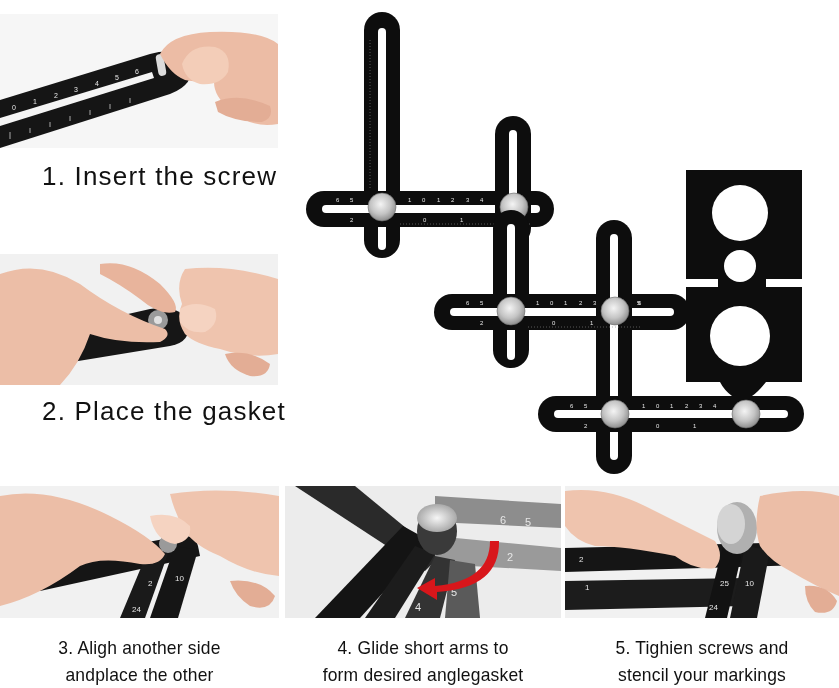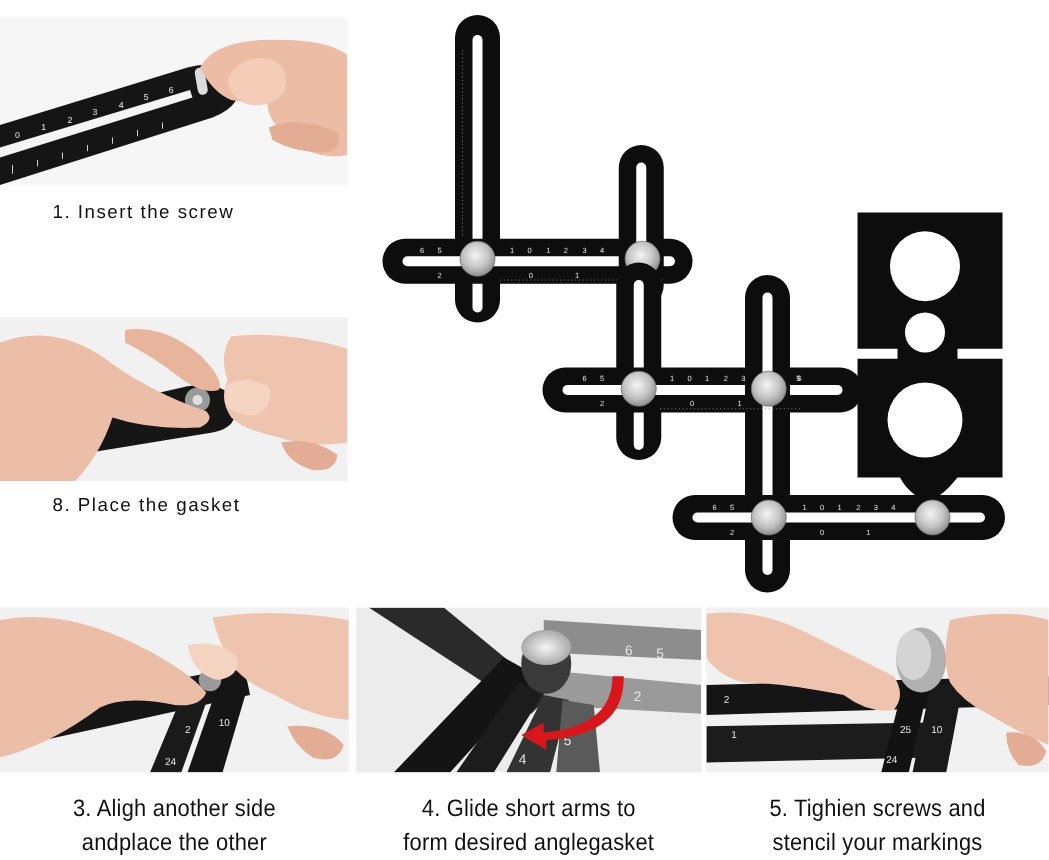--- a/index.html
+++ b/index.html
@@ -1,20 +1,20 @@
 <!DOCTYPE html>
 <html><head>
   <meta charset="utf-8">
   <style>
     html, body { margin: 0; padding: 0; background: #ffffff; }
     body { width: 839px; height: 688px; position: relative; overflow: hidden; font-family: "Liberation Sans", sans-serif; }
     .panel { position: absolute; overflow: hidden; background: #f2f2f2; }
     .panel svg { display: block; width: 100%; height: 100%; }
     .caption { position: absolute; color: #111111; font-family: "Liberation Sans", sans-serif; white-space: nowrap; }
-    .cap-left { font-size: 15px; letter-spacing: 1.2px; }
+    .cap-left { font-size: 26px; letter-spacing: 1.2px; }
     .cap-bottom { font-size: 19px; letter-spacing: 0.2px; text-align: center; line-height: 27px; transform: scaleX(0.92); transform-origin: center top; }
     .cap-bottom span { display: block; }
     .product { position: absolute; left: 300px; top: 0; width: 539px; height: 480px; }
   </style>
 </head>
 <body>
 
 <div class="panel" style="left:0;top:14px;width:278px;height:134px;">
   <svg viewBox="0 0 278 134">
     <rect width="278" height="134" fill="#f6f6f6"></rect>
@@ -56,21 +56,21 @@
     <circle cx="158" cy="66" r="4" fill="#e0e0e0"></circle>
 
     <path d="M0 20 Q40 5 80 30 Q120 60 165 75 Q172 82 160 88 Q120 90 90 80 Q80 110 60 131 L0 131 Z" fill="#ecbea7"></path>
     <path d="M100 10 Q130 5 160 30 Q180 50 175 58 Q160 62 140 45 Q120 30 100 20 Z" fill="#e8b49c"></path>
 
     <path d="M185 15 Q230 10 278 25 L278 100 Q250 105 220 95 Q195 90 185 80 Q175 65 182 50 Q175 30 185 15 Z" fill="#efc4ae"></path>
     <path d="M180 55 Q195 45 215 55 Q220 70 205 78 Q188 80 180 68 Z" fill="#f5d3c1"></path>
     <path d="M225 100 Q250 95 270 110 Q268 124 250 122 Q230 116 225 100 Z" fill="#e3ad95"></path>
   </svg>
 </div>
-<div class="caption cap-left" style="left:42px;top:396px;">8. Place the gasket</div>
+<div class="caption cap-left" style="left:42px;top:396px;">2. Place the gasket</div>
 
 <div class="product">
   <svg viewBox="0 0 539 480" width="539" height="480">
     <defs>
       <radialGradient id="knob" cx="45%" cy="40%" r="60%">
         <stop offset="0%" stop-color="#f4f4f4"></stop>
         <stop offset="60%" stop-color="#c4c4c4"></stop>
         <stop offset="100%" stop-color="#8e8e8e"></stop>
       </radialGradient>
       <g id="hknob">

